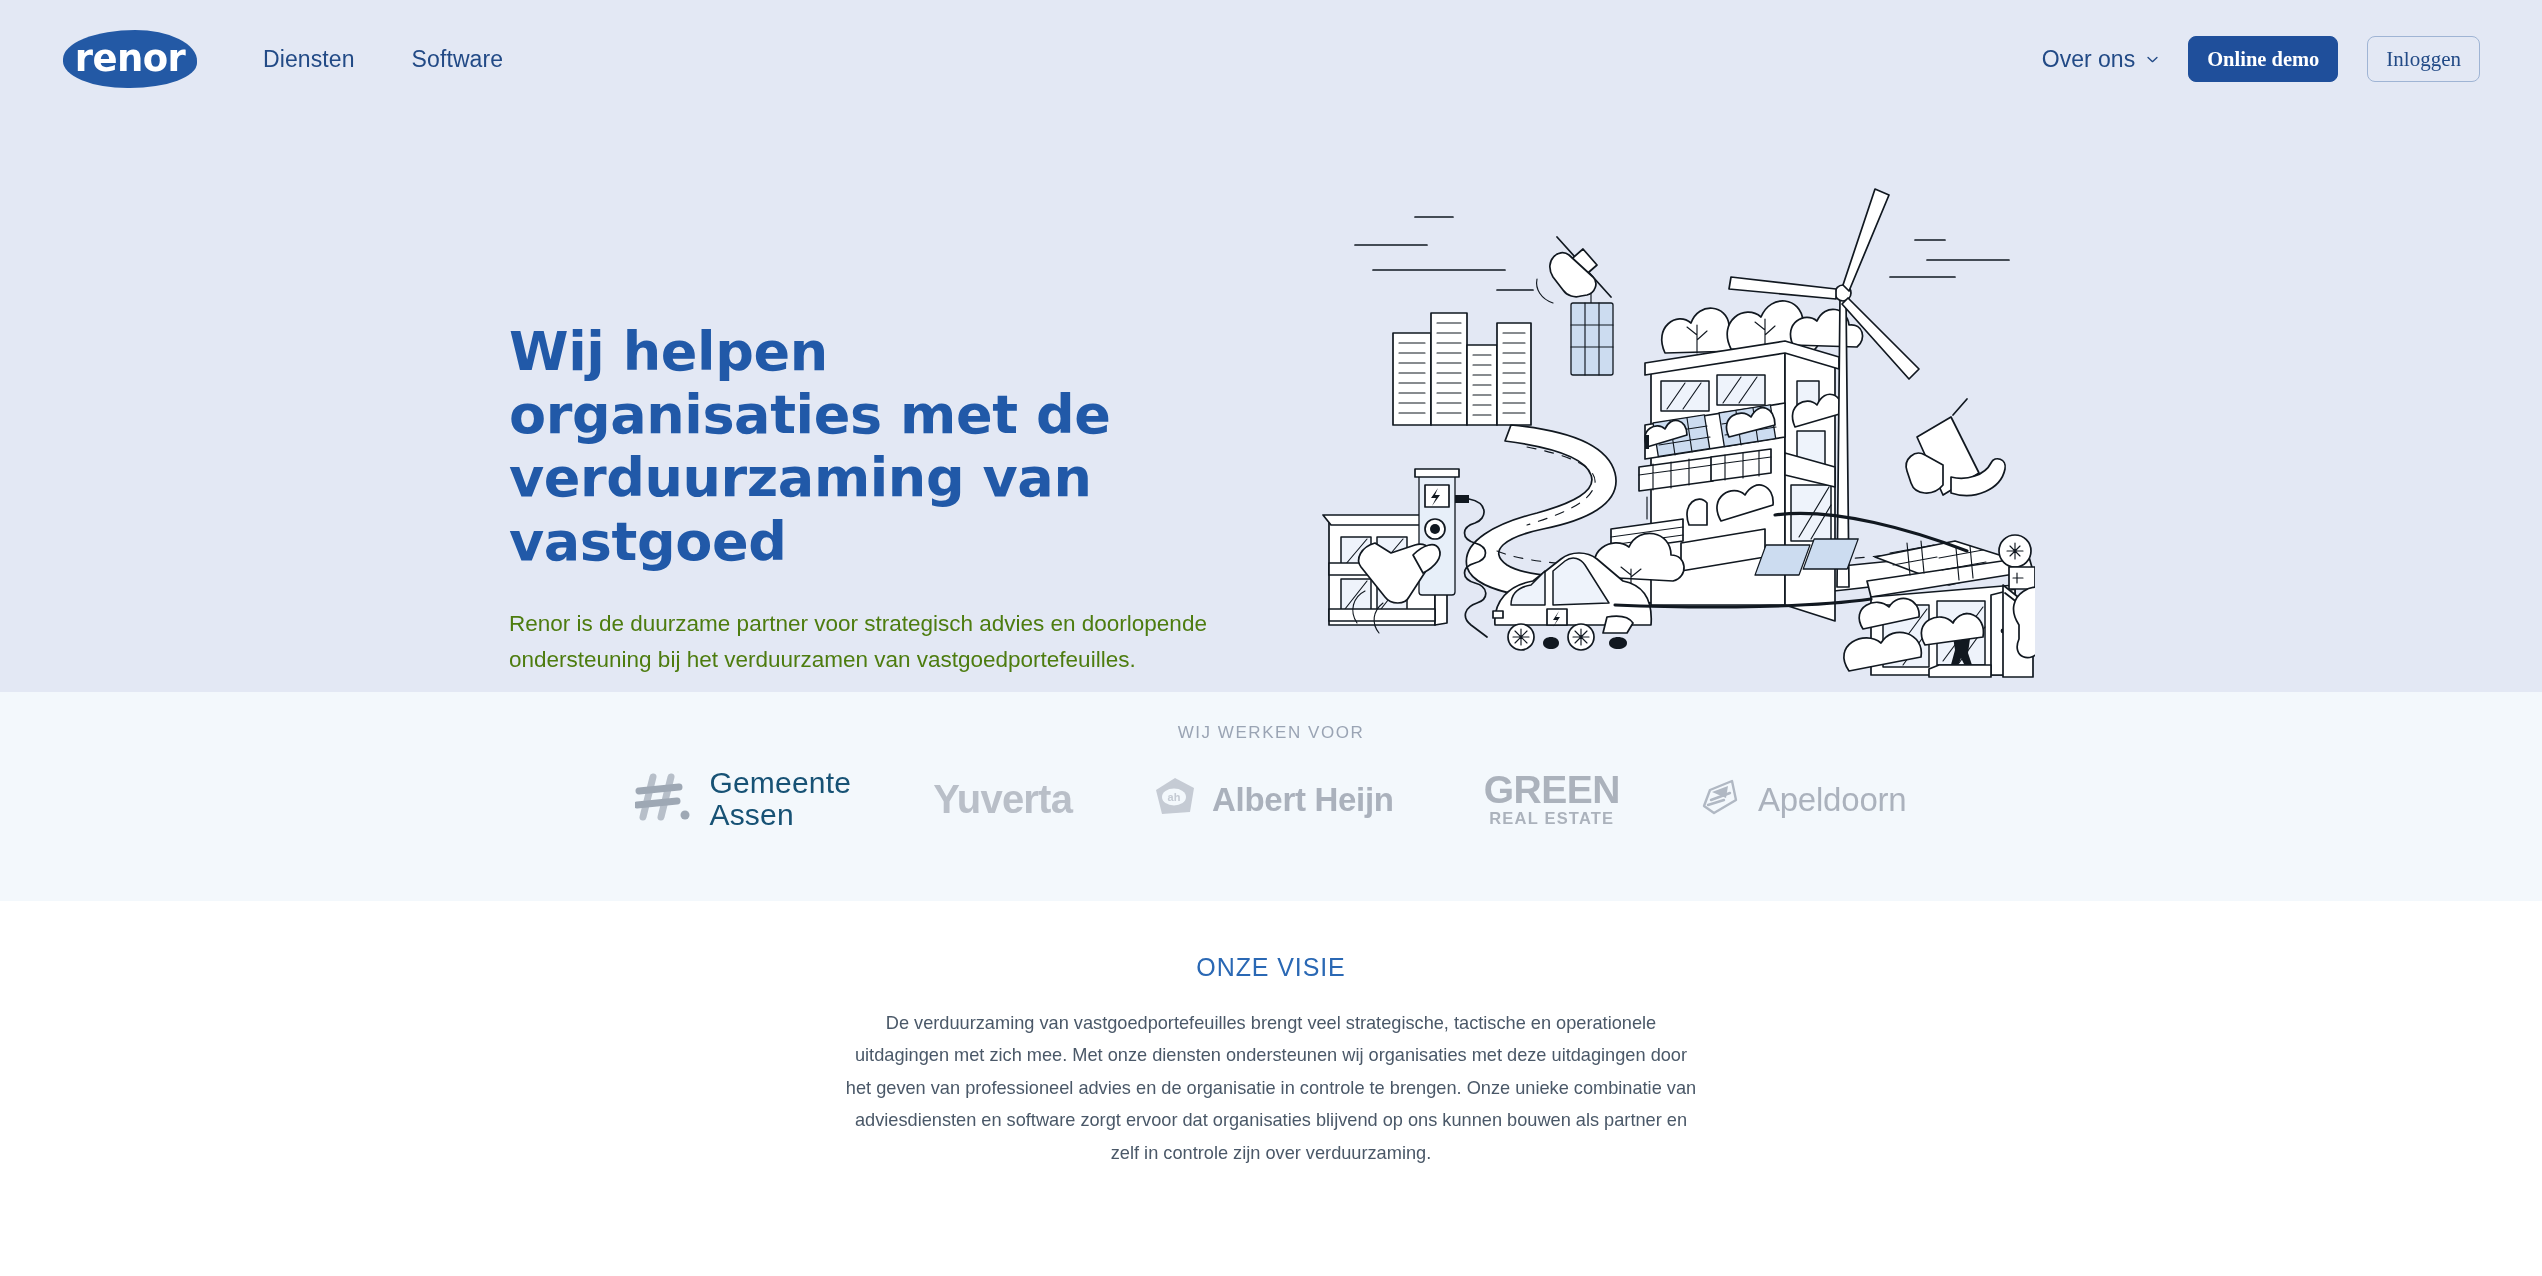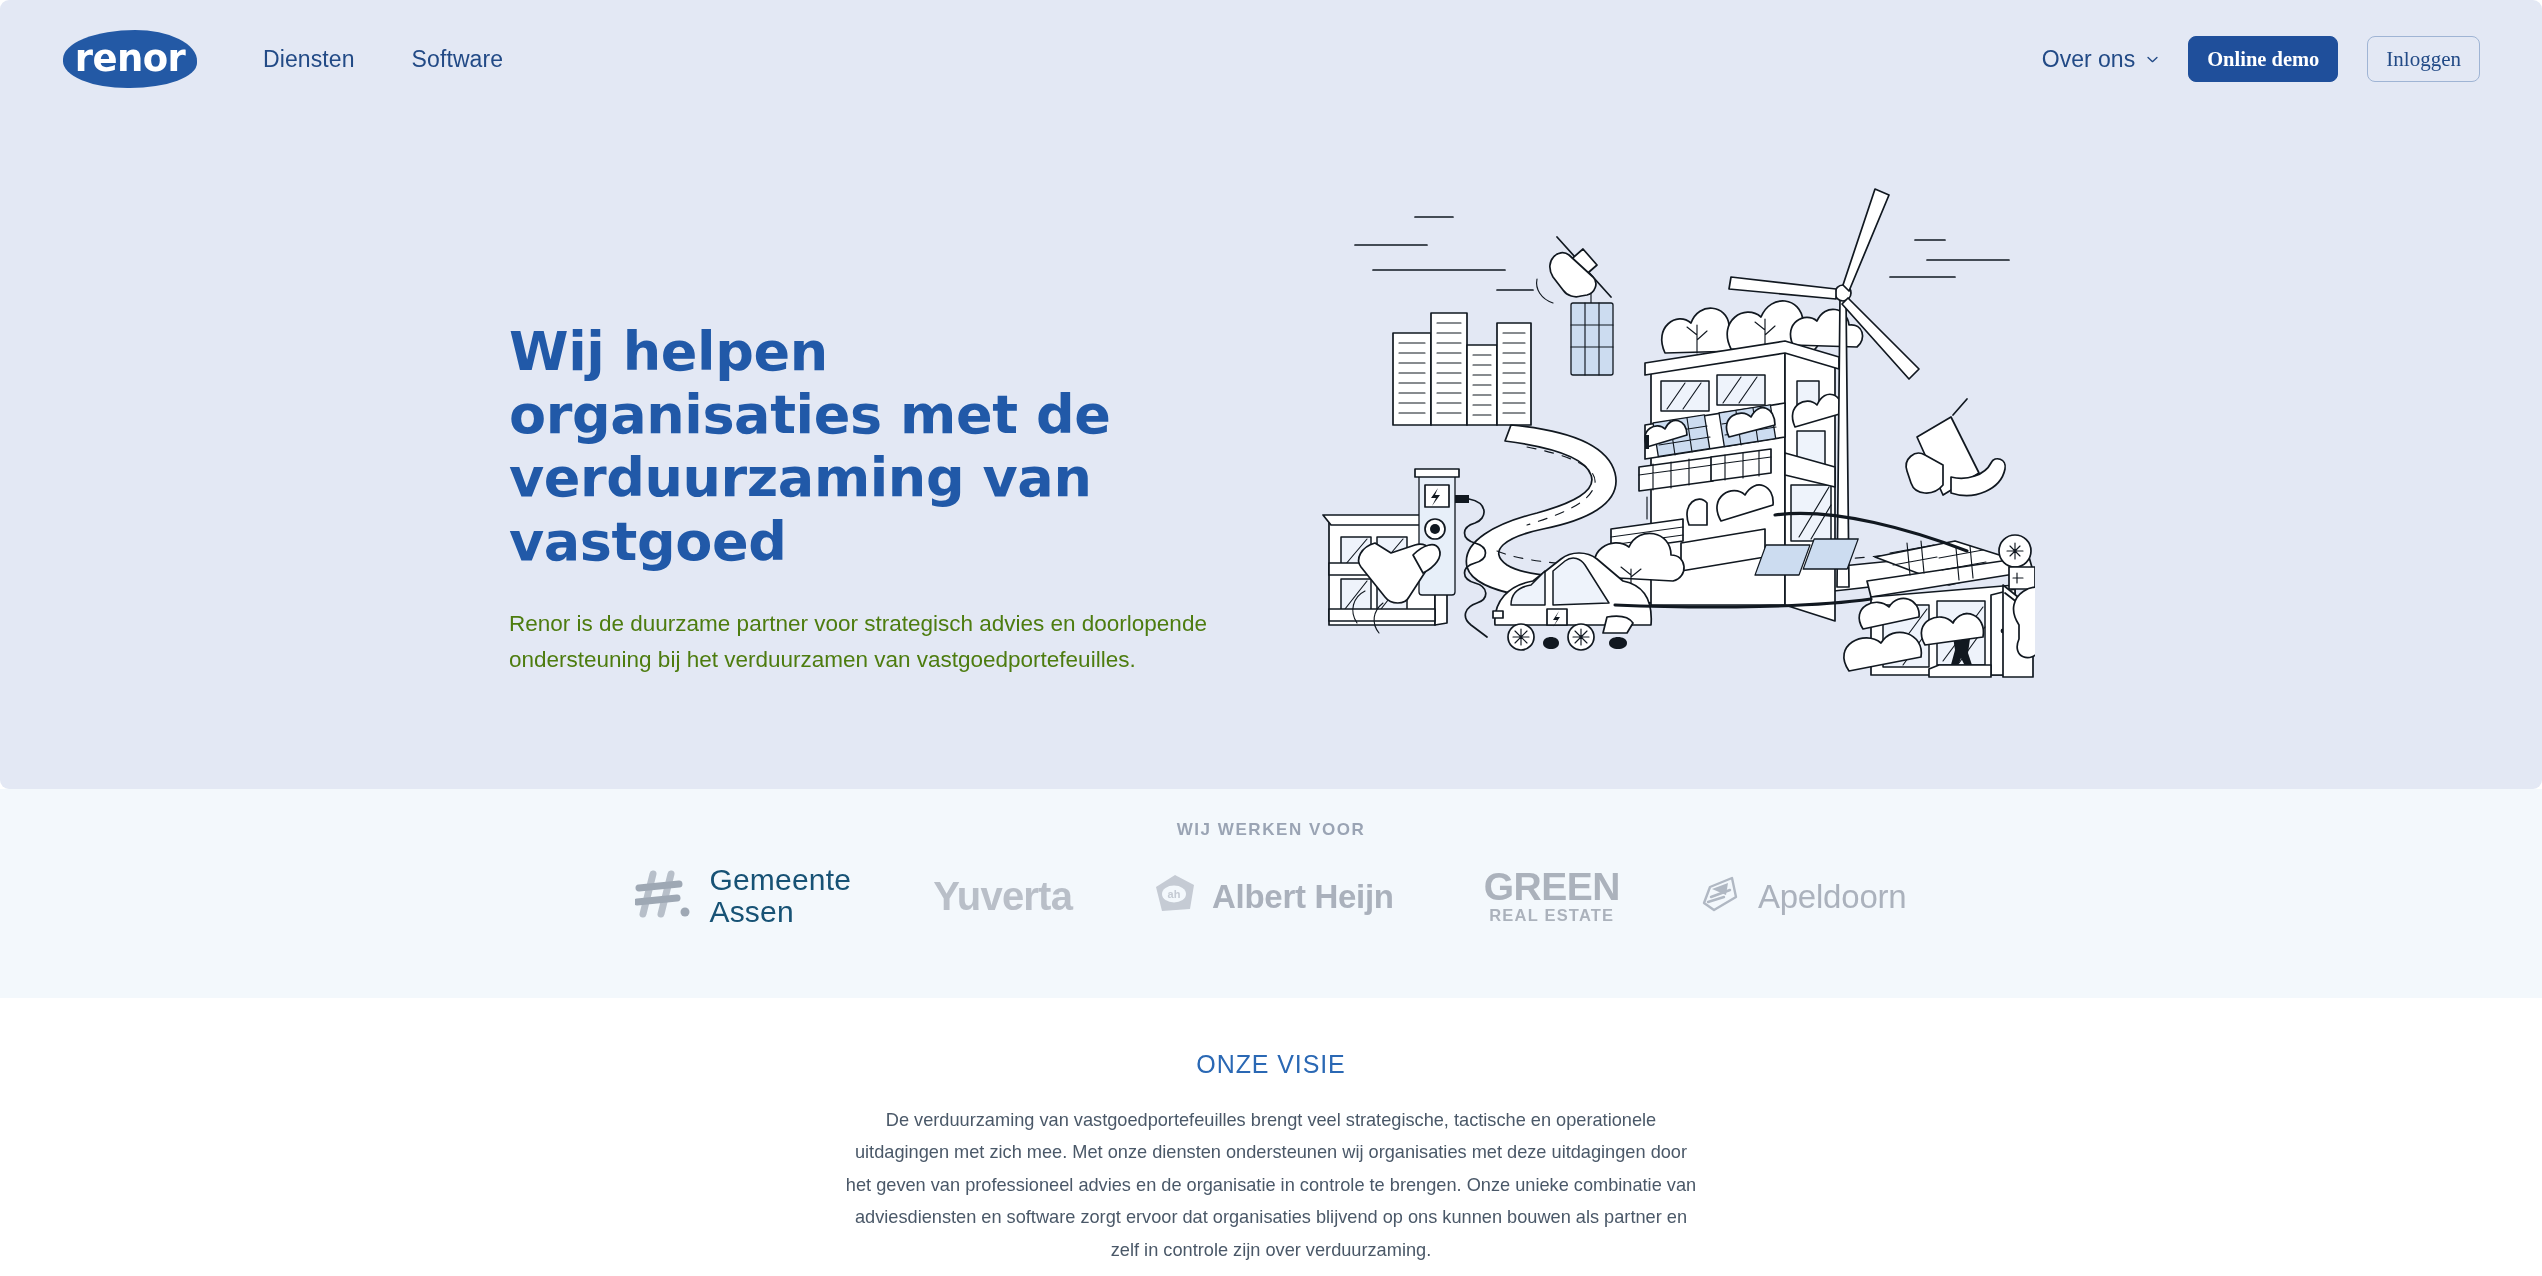--- a/index.html
+++ b/index.html
@@ -8,23 +8,22 @@
   body {
     font-family:"Liberation Sans", sans-serif;
     background:#ffffff;
     -webkit-font-smoothing:antialiased;
   }
 
   
   .hero-band{
     position:relative;
     width:2542px;
-    height:789px;
+    height:692px;
     background:#e3e8f4;
-    border-radius:9px;
   }
 
   
   .site-header{
     position:absolute; top:0; left:0;
     width:2542px; height:118px;
     display:flex; align-items:center;
   }
   .brand{
     margin-left:63px;
@@ -119,21 +118,21 @@
     position:relative;
     width:2542px; height:209px;
     background:#f3f8fc;
     display:flex; flex-direction:column; align-items:center;
   }
   .logo-band-label{
     margin-top:31px;
     font-size:17px;
     letter-spacing:1.55px;
     color:#9aa4b4;
-    font-weight:700;
+    font-weight:400;
   }
   .logo-row{
     margin-top:24px;
     display:flex; align-items:center;
     gap:82px;
   }
   .plogo{
     display:flex; align-items:center;
     gap:16px;
     color:#a9b1bd;

